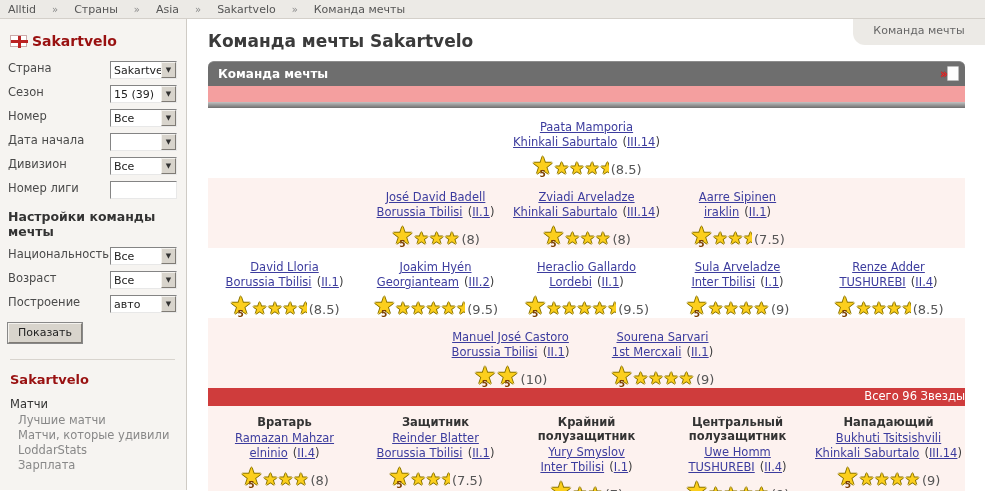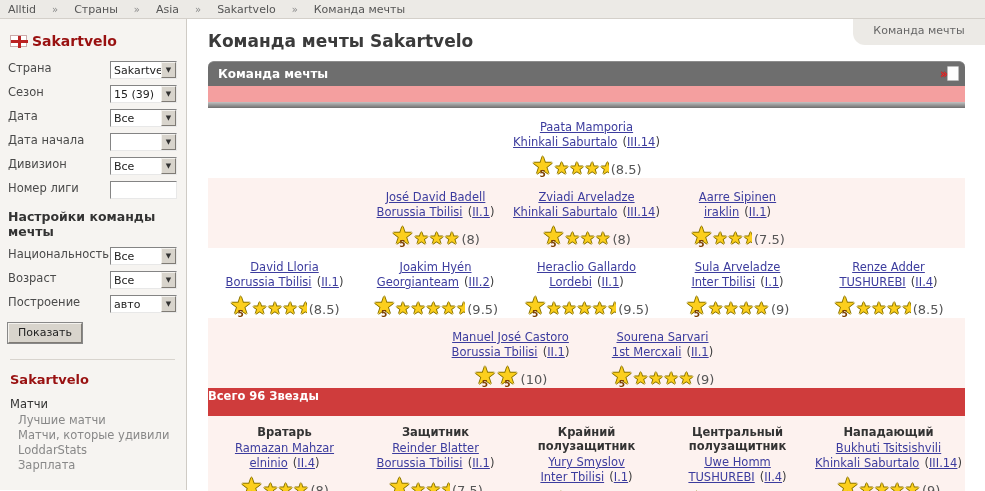--- a/index.html
+++ b/index.html
@@ -79,22 +79,22 @@
   .stars { display:flex; align-items:flex-end; justify-content:center; margin-top:3px; height:26px; }
   .star-big { position:relative; font-size:25px; line-height:25px; color:#fccf1d;
     text-shadow:-1px 0 #8a7400, 1px 0 #8a7400, 0 -1px #8a7400, 0 1px #8a7400; }
   .star-big .num { position:absolute; left:0; top:9px; width:100%; text-align:center;
     font-size:9px; font-weight:bold; color:#7c3f00; text-shadow:none; }
   .star-sm { font-size:17px; line-height:19px; color:#fccf1d;
     text-shadow:-1px 0 #8a7400, 1px 0 #8a7400, 0 -1px #8a7400, 0 1px #8a7400; }
   .star-half { display:inline-block; width:9px; overflow:hidden; }
   .rating { font-size:13px; color:#555; margin-left:2px; line-height:16px; white-space:nowrap; }
 
-  .total-bar { height:28px; background:#cf3c3c; color:#fff; font-weight:bold; font-size:11.5px;
-    text-align:left; line-height:17px; }
+  .total-bar { height:18px; background:#cf3c3c; color:#fff; font-weight:normal; font-size:11.5px;
+    text-align:right; line-height:17px; }
 
   .pos-row { display:flex; justify-content:center; align-items:flex-start; background:#fdf2ef;
     padding-top:9px; min-height:105px; }
   .pos-cell { flex:0 0 151px; text-align:center; }
   .pos-label { font-weight:bold; color:#333; font-size:11.5px; line-height:14px; margin-bottom:1px; }
 </style>
 </head>
 <body>
 
 <div class="page">
@@ -130,21 +130,21 @@
         </span>
       </div>
       <div class="filter-row">
         <span class="filter-label">Сезон</span>
         <span class="fselect">
           <span class="val">15 (39)</span>
           <span class="arrow">▼</span>
         </span>
       </div>
       <div class="filter-row">
-        <span class="filter-label">Дата</span>
+        <span class="filter-label">Номер</span>
         <span class="fselect">
           <span class="val">Все</span>
           <span class="arrow">▼</span>
         </span>
       </div>
       <div class="filter-row">
         <span class="filter-label">Дата начала</span>
         <span class="fselect">
           <span class="val"></span>
           <span class="arrow">▼</span>

